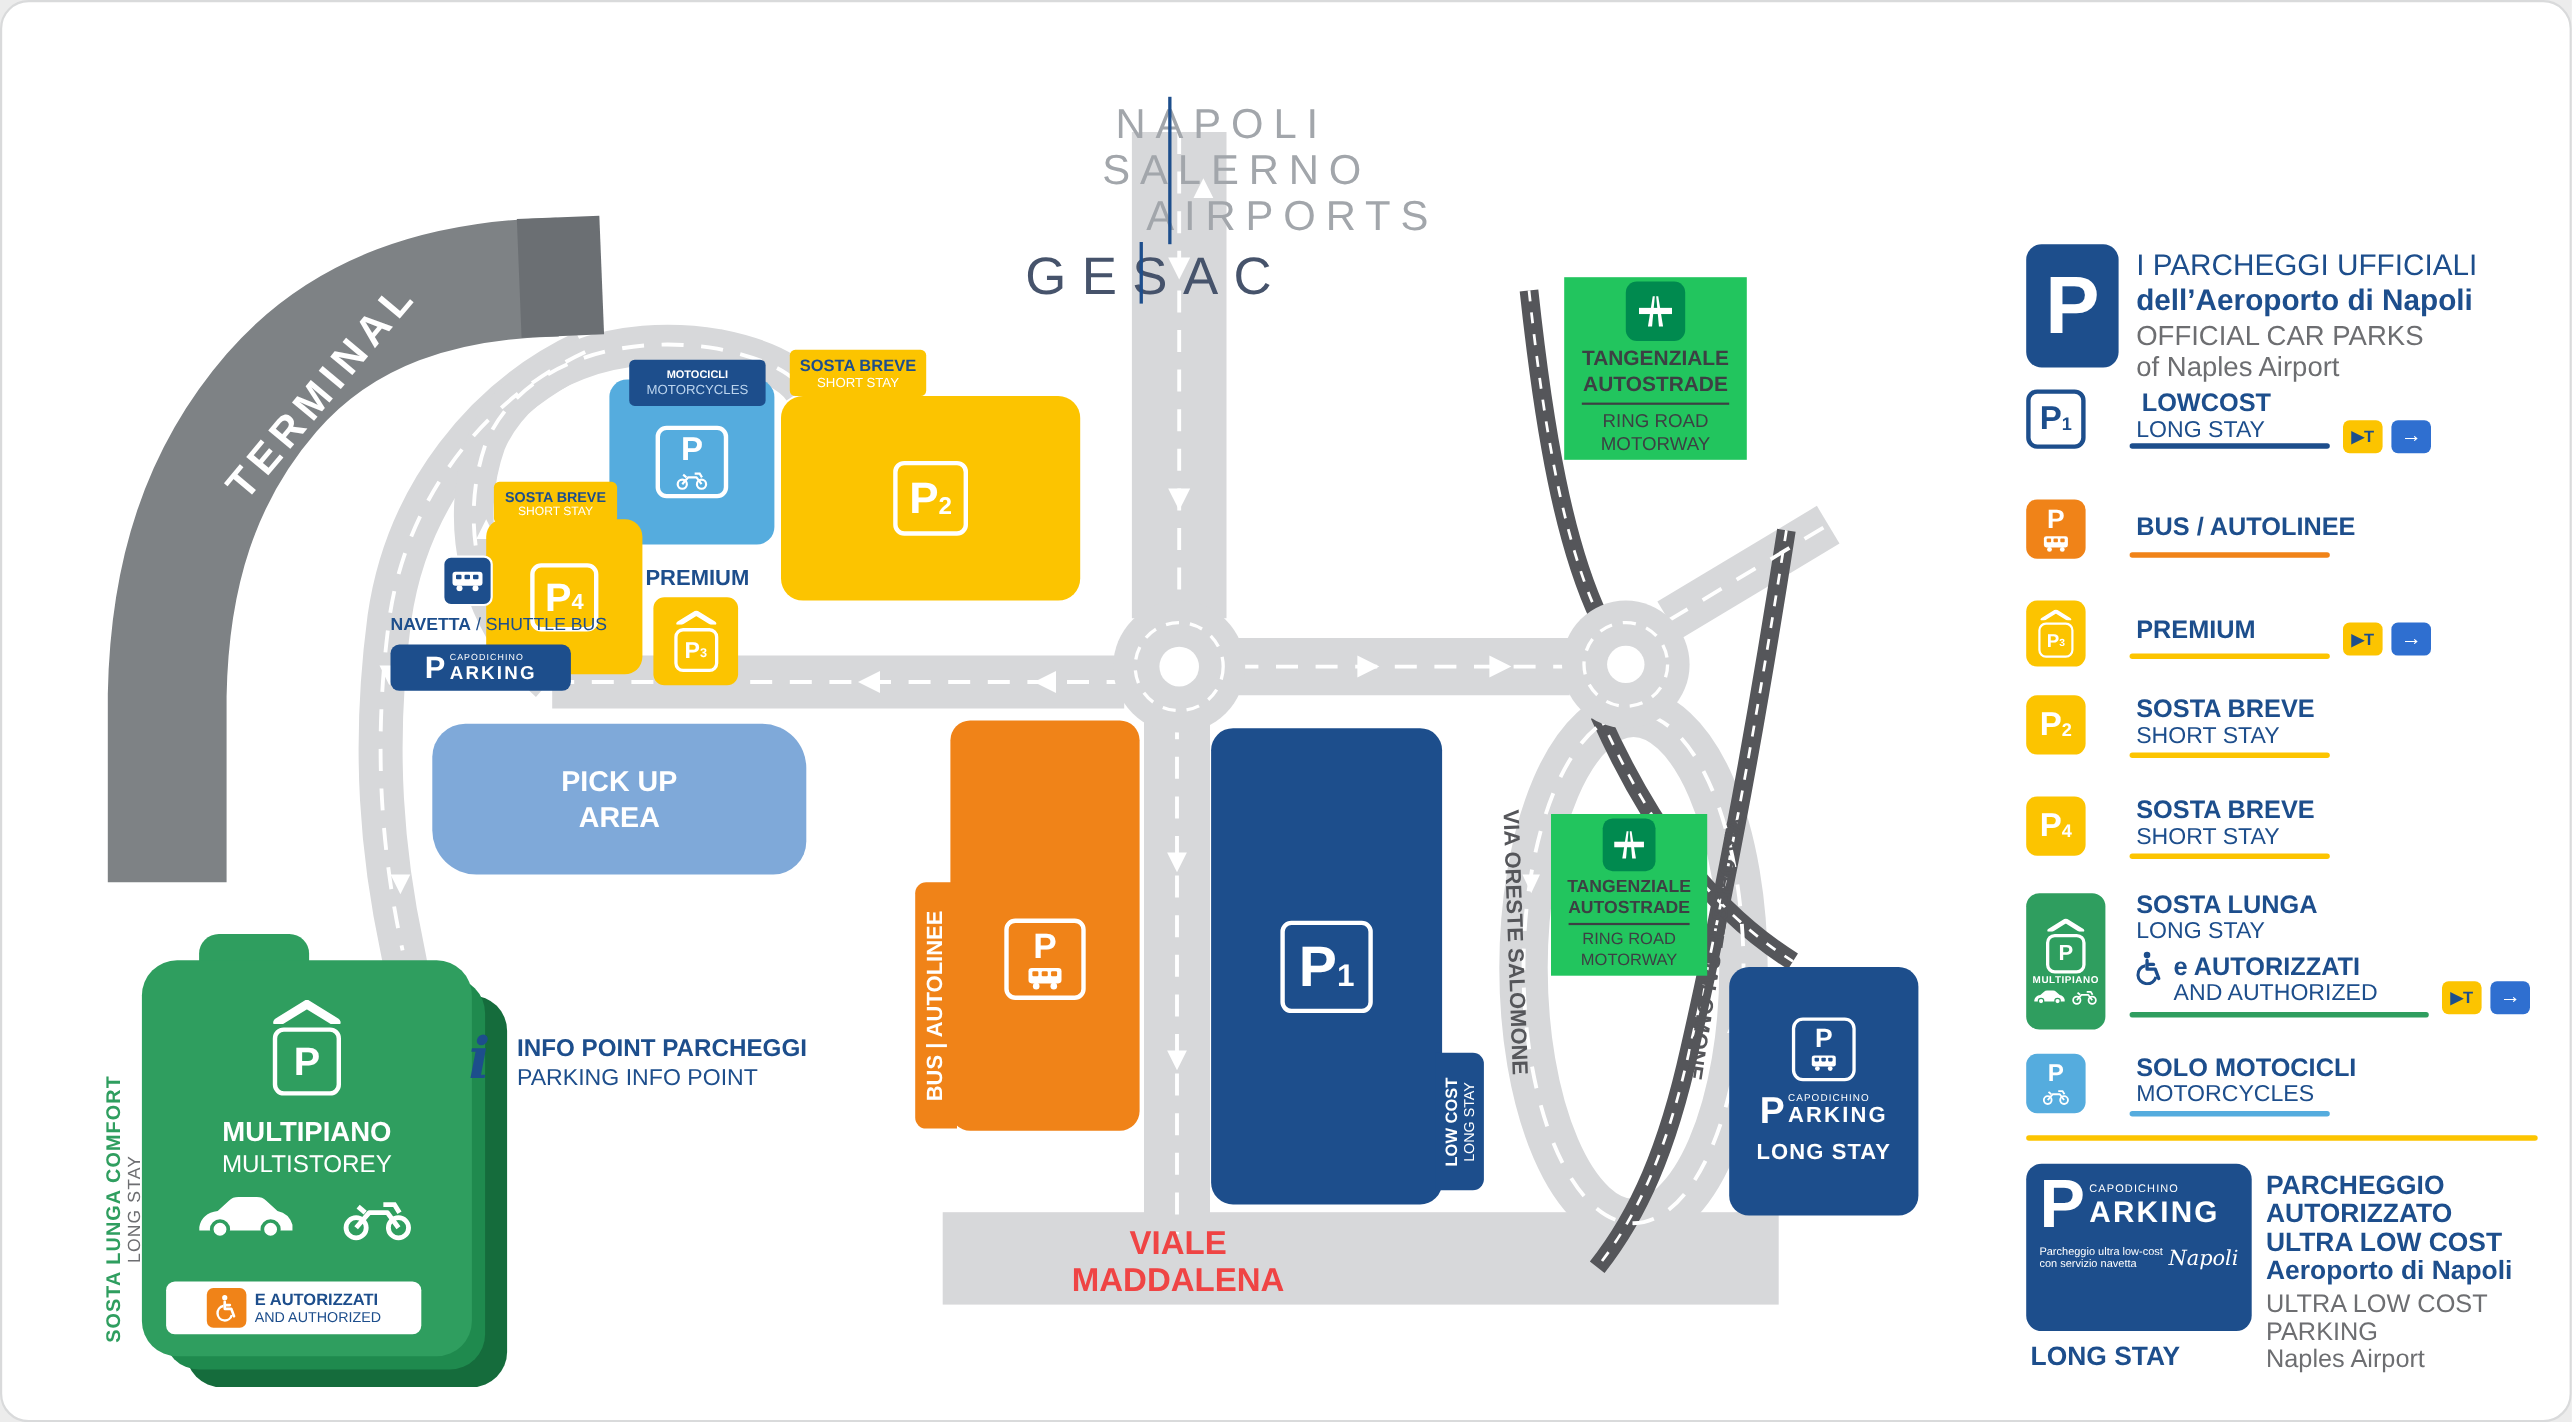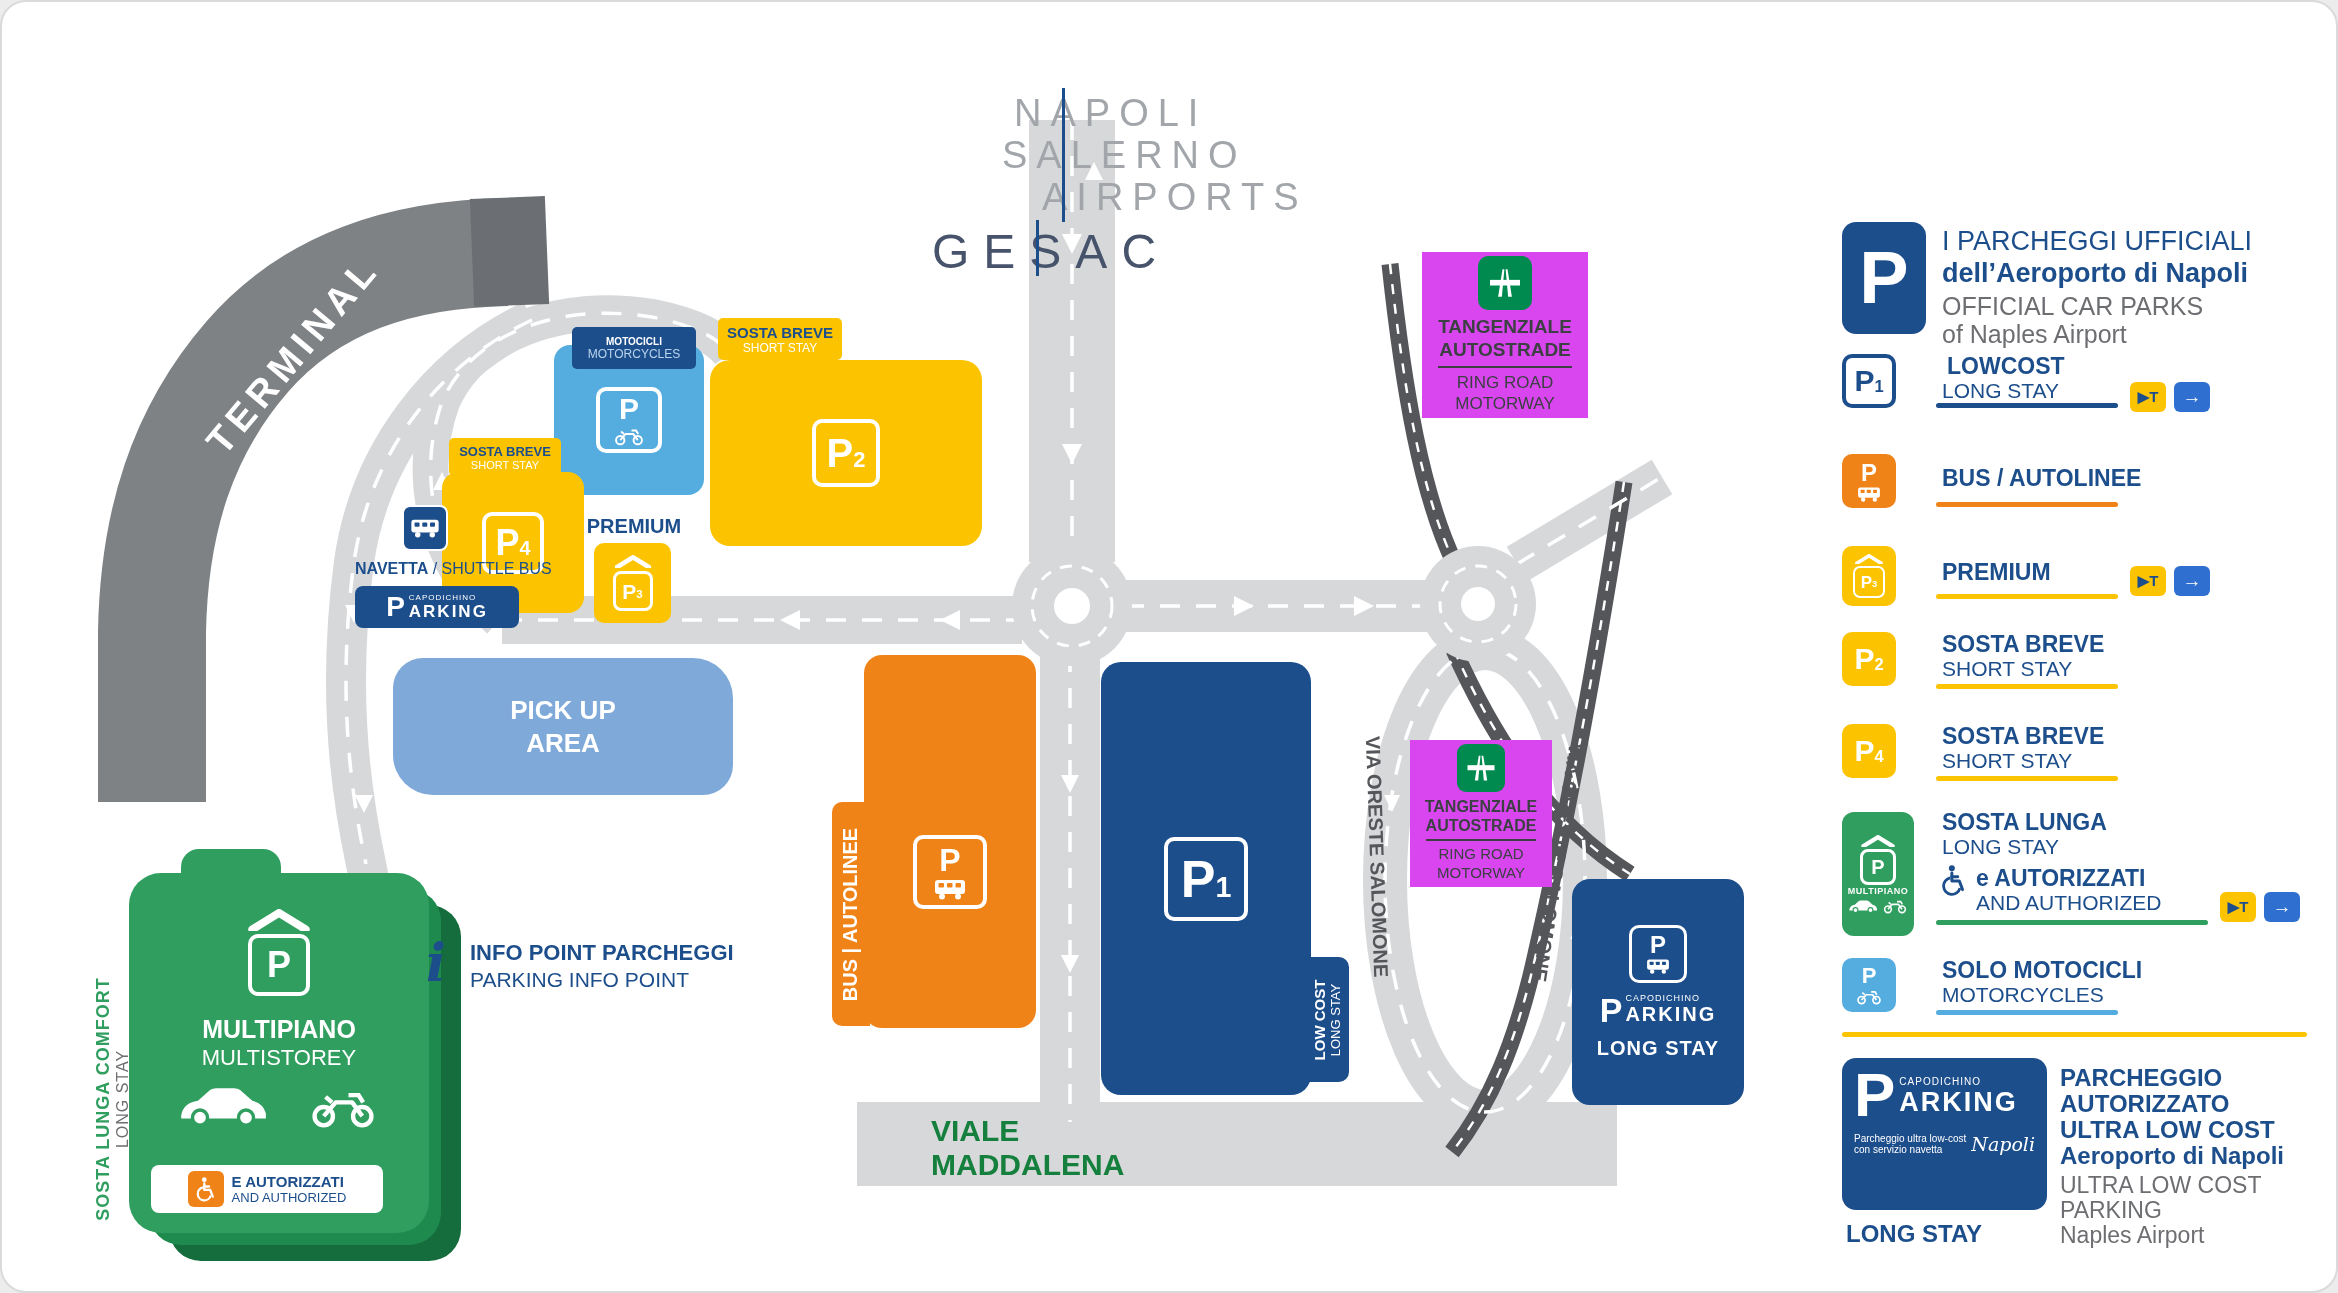--- a/index.html
+++ b/index.html
@@ -22,21 +22,21 @@
   .vtab { display:flex; align-items:center; justify-content:center; }
   .leg-t1 { font-size:23px; font-weight:bold; color:#1D4E8C; line-height:1.1; }
   .leg-t2 { font-size:21px; color:#1D4E8C; line-height:1.1; }
   .leg-gray { font-size:25px; color:#6D6E71; line-height:1.1; }
   .uline { position:absolute; height:5px; border-radius:3px; }
   .badge { position:absolute; width:36px; height:30px; border-radius:6px;
            display:flex; align-items:center; justify-content:center;
            font-weight:bold; font-size:15px; }
   .badge.yb { background:#FCC400; color:#1D4E8C; }
   .badge.bb { background:#2F6FD0; color:#fff; font-size:19px; }
-  .signbox { background:#d946ef; text-align:center; padding:4px 2px; }
+  .signbox { background:#22c55e; text-align:center; padding:4px 2px; }
   .signbox .s1 { font-size:19px; font-weight:bold; color:#3C4043; line-height:1.2; }
   .signbox .s2 { font-size:17px; color:#3C4043; line-height:1.25; }
   .signrule { border-top:2px solid #3C4043; margin:4px 14px; }
   .col { display:flex; flex-direction:column; align-items:center; }
 </style>
 </head>
 <body>
 
 <svg width="0" height="0" style="position:absolute" aria-hidden="true">
   <defs>
@@ -316,21 +316,21 @@
     <div style="display:flex;align-items:center;gap:3px">
       <span style="color:#fff;font-weight:bold;font-size:34px;line-height:1">P</span>
       <span class="col" style="align-items:flex-start">
         <span style="color:#fff;font-size:9px;letter-spacing:1px">CAPODICHINO</span>
         <span style="color:#fff;font-weight:bold;font-size:20px;letter-spacing:2px">ARKING</span>
       </span>
     </div>
     <div style="color:#fff;font-weight:bold;font-size:20px;letter-spacing:1px">LONG STAY</div>
   </div>
 
-  <div class="abs" style="left:929px;top:1112px;width:280px;font-size:30px;font-weight:bold;color:#15803d">VIALE MADDALENA</div>
+  <div class="abs" style="left:929px;top:1112px;width:280px;text-align:center;font-size:30px;font-weight:bold;color:#ef4444">VIALE MADDALENA</div>
 
   <div class="abs" style="left:1252px;top:840px;width:240px;height:28px;transform:rotate(88deg);text-align:center;font-size:20px;font-weight:bold;color:#55565A;white-space:nowrap">VIA ORESTE SALOMONE</div>
   <div class="abs" style="left:1433px;top:845px;width:240px;height:28px;transform:rotate(99deg);text-align:center;font-size:20px;font-weight:bold;color:#55565A;white-space:nowrap">VIA ORESTE SALOMONE</div>
 
   <div class="abs signbox" style="left:1420px;top:250px;width:166px">
     <div style="display:flex;justify-content:center;margin-bottom:6px">
       <span style="width:54px;height:54px;background:#008A4F;border-radius:10px;display:flex;align-items:center;justify-content:center">
         <svg style="width:40px;height:40px;color:#fff">
             <use href="#i-mway"></use>
           </svg>

